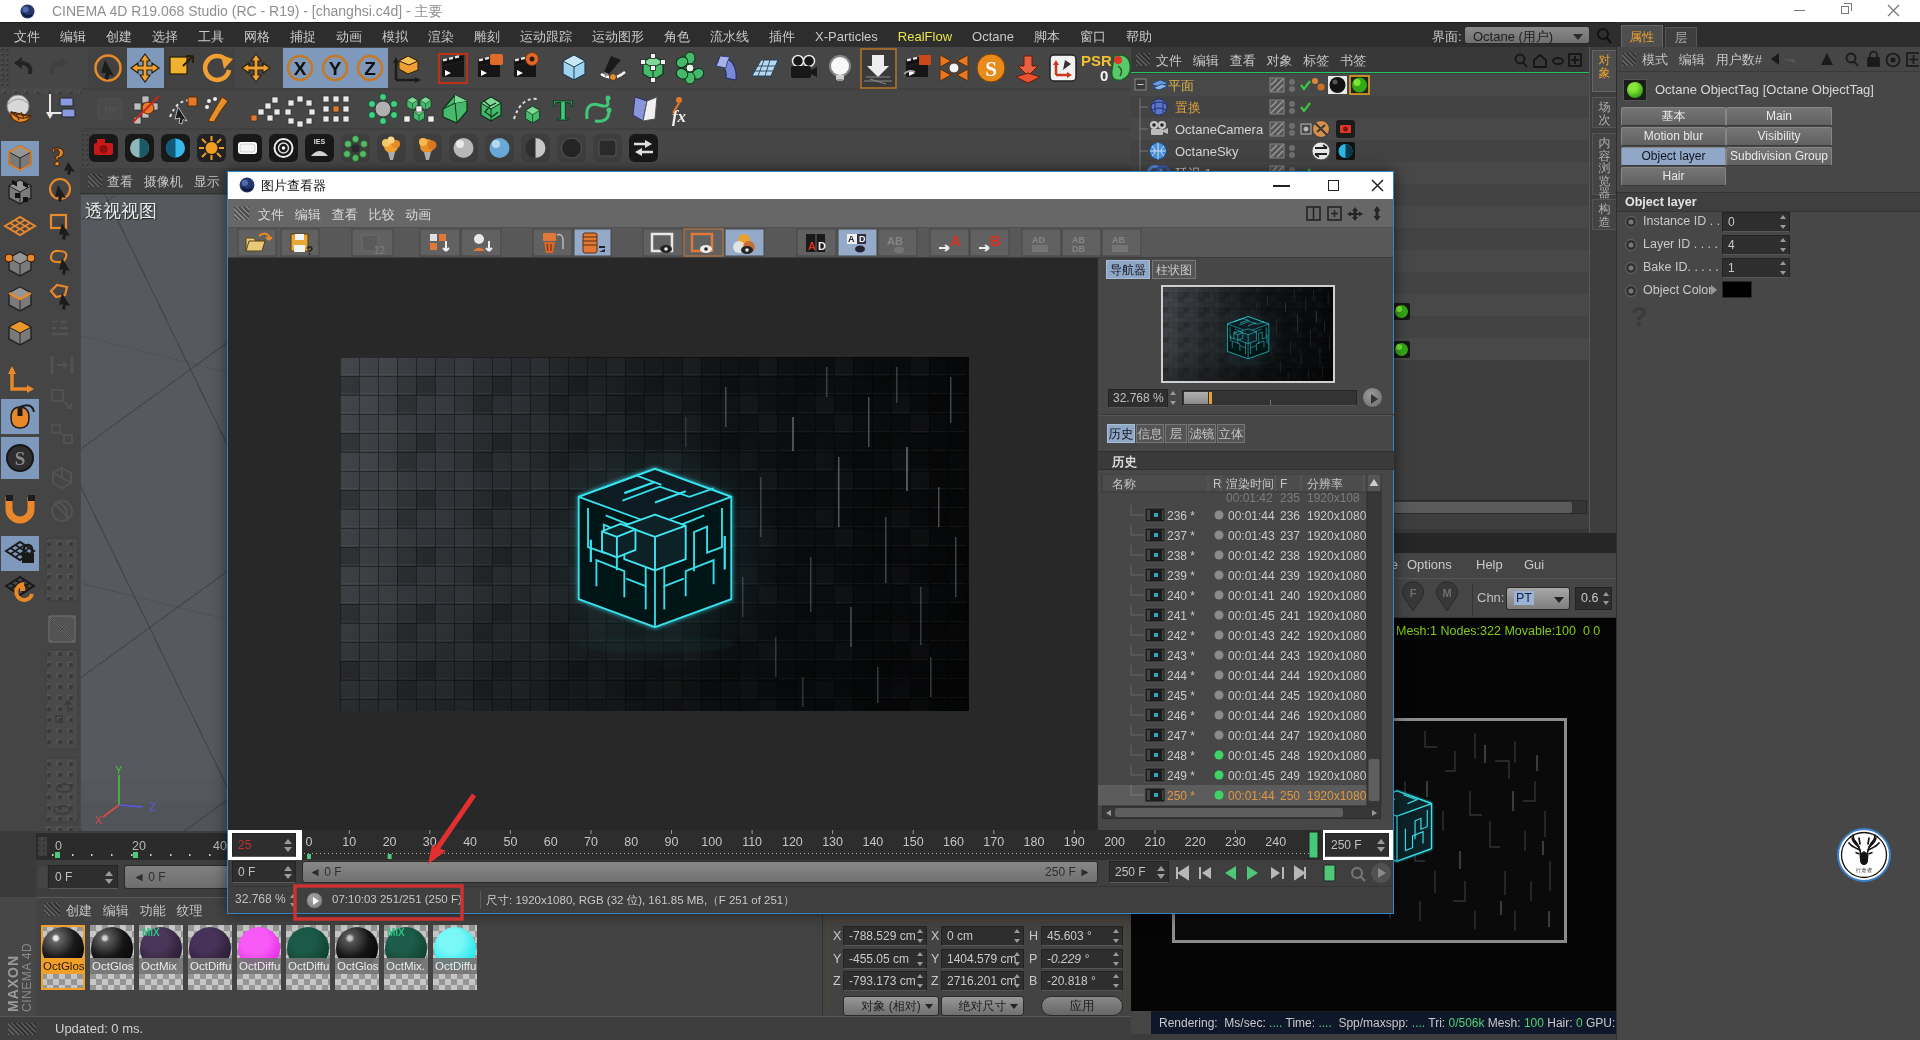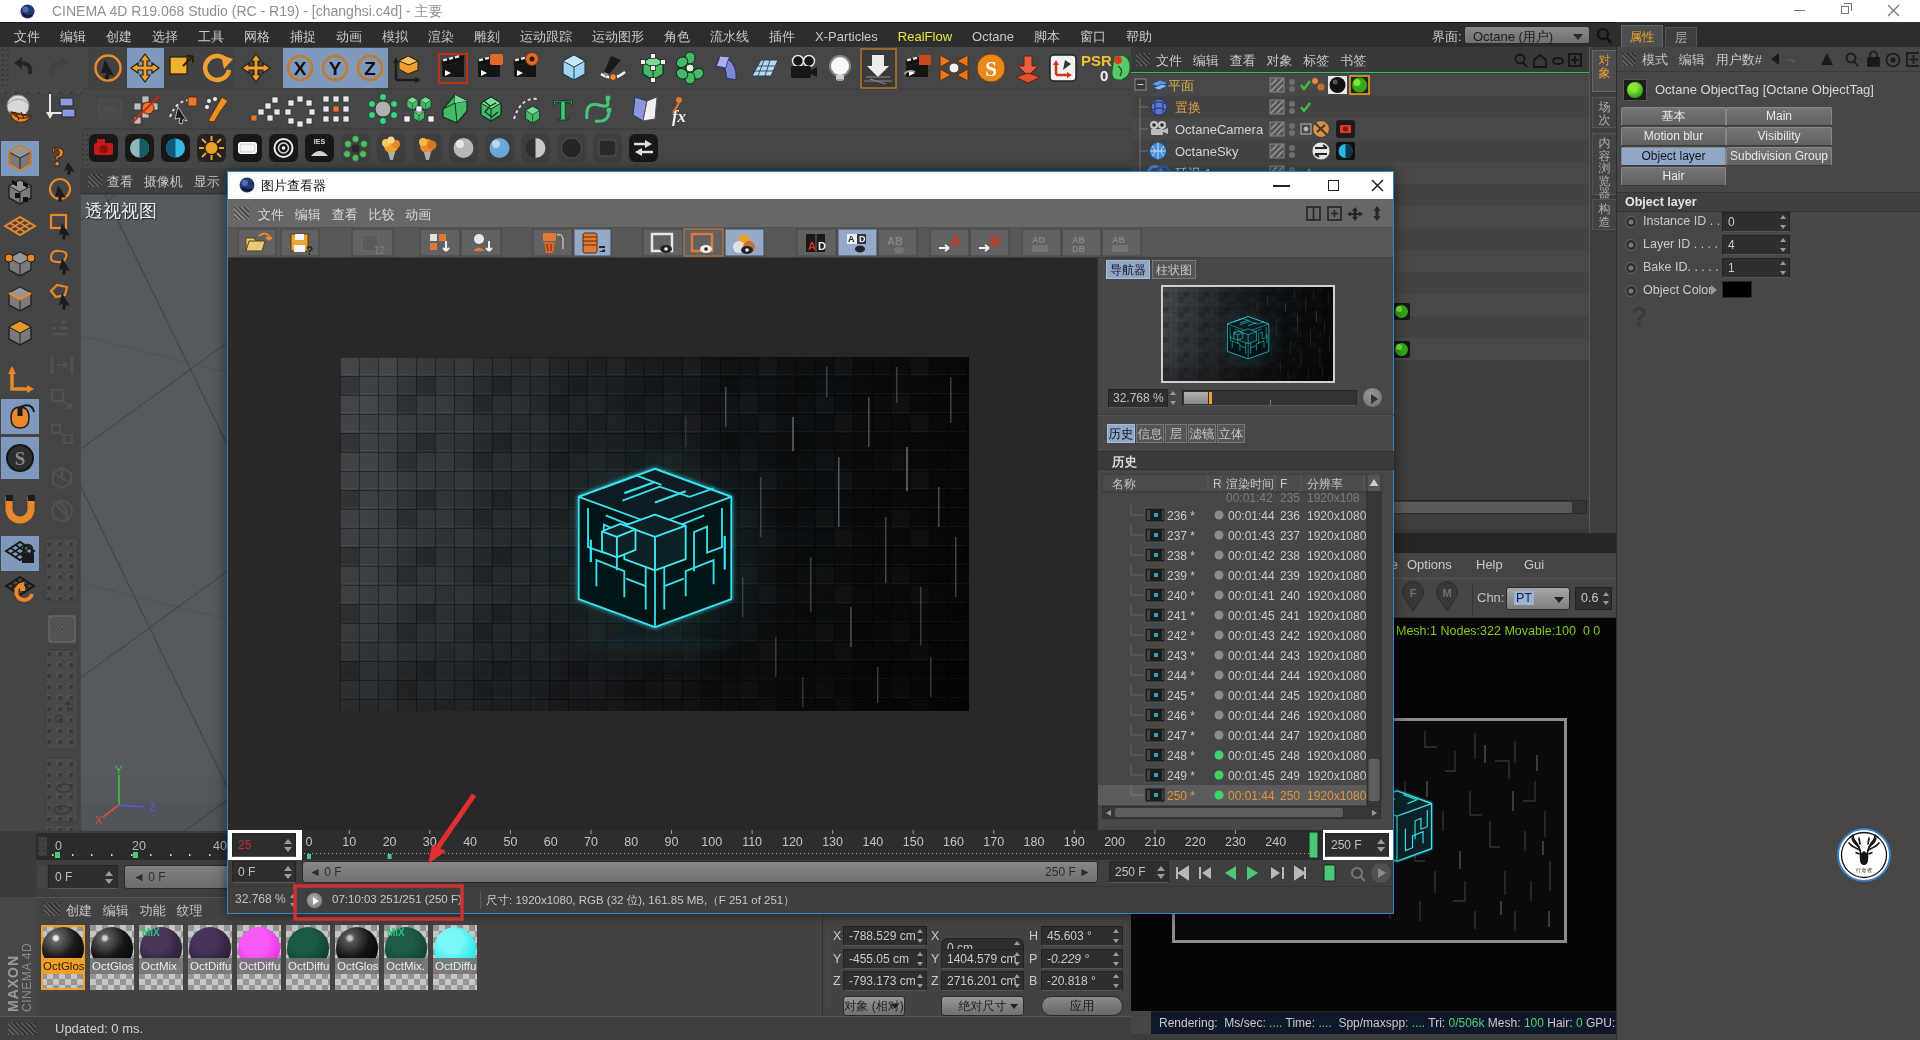--- a/index.html
+++ b/index.html
@@ -859,32 +859,32 @@
   </div>
   <div class="abs" id="coords" style="left:822px;top:897px;width:309px;height:119px;background:#434343;border-top:1px solid #575757;border-left:1px solid #333;">
     <div class="abs" style="left:5px;top:22px;right:5px;height:92px;border:1px solid #55452e;border-bottom:none;"></div>
     <div class="clb" style="left:10px;top:31px;">X</div>
       <div class="cf" style="left:20px;top:28px;width:84px;"><i></i><b></b>-788.529 cm</div>
     <div class="clb" style="left:10px;top:54px;">Y</div>
       <div class="cf" style="left:20px;top:51px;width:84px;"><i></i><b></b>-455.05 cm</div>
     <div class="clb" style="left:10px;top:76px;">Z</div>
       <div class="cf" style="left:20px;top:73px;width:84px;"><i></i><b></b>-793.173 cm</div>
     <div class="clb" style="left:108px;top:31px;">X</div>
-      <div class="cf" style="left:118px;top:40px;width:83px;border-radius:7px;"><i></i><b></b>0 cm</div>
+      <div class="cf" style="left:118px;top:28px;width:83px;"><i></i><b></b>0 cm</div>
     <div class="clb" style="left:108px;top:54px;">Y</div>
       <div class="cf" style="left:118px;top:51px;width:83px;"><i></i><b></b>1404.579 cm</div>
     <div class="clb" style="left:108px;top:76px;">Z</div>
       <div class="cf" style="left:118px;top:73px;width:83px;"><i></i><b></b>2716.201 cm</div>
     <div class="clb" style="left:206px;top:31px;">H</div>
       <div class="cf" style="left:218px;top:28px;width:82px;"><i></i><b></b>45.603 °</div>
     <div class="clb" style="left:206px;top:54px;">P</div>
       <div class="cf" style="left:218px;top:51px;width:82px;font-style:italic;"><i></i><b></b>-0.229 °</div>
     <div class="clb" style="left:206px;top:76px;">B</div>
       <div class="cf" style="left:218px;top:73px;width:82px;"><i></i><b></b>-20.818 °</div>
-    <div class="cdd" style="left:20px;top:98px;width:62px;">对象 (相对)<span></span></div>
+    <div class="cdd" style="left:20px;top:98px;width:96px;">对象 (相对)<span></span></div>
     <div class="cdd" style="left:118px;top:98px;width:83px;">绝对尺寸<span></span></div>
     <div class="cbtn" style="left:218px;top:98px;width:82px;">应用</div>
   </div>
   <div class="abs" id="statusbar" style="left:0;top:1016px;width:1131px;height:24px;background:#3e3e3e;border-top:1px solid #575757;">
     <div class="abs" style="left:8px;top:6px;width:28px;height:12px;background:repeating-linear-gradient(45deg,#5a5a5a 0 1.5px,#333 1.5px 3.5px);"></div>
     <div class="abs txt" style="left:55px;top:4px;font-size:13px;color:#cfcfcf;">Updated: 0 ms.</div>
   </div>
   <div class="abs txt" style="left:5px;top:1012px;transform:rotate(-90deg);transform-origin:0 0;font-size:14px;font-weight:bold;color:#9a9a9a;letter-spacing:1px;">MAXON</div>
   <div class="abs txt" style="left:20px;top:1012px;transform:rotate(-90deg);transform-origin:0 0;font-size:12px;color:#8a8a8a;letter-spacing:.5px;">CINEMA 4D</div>
 

